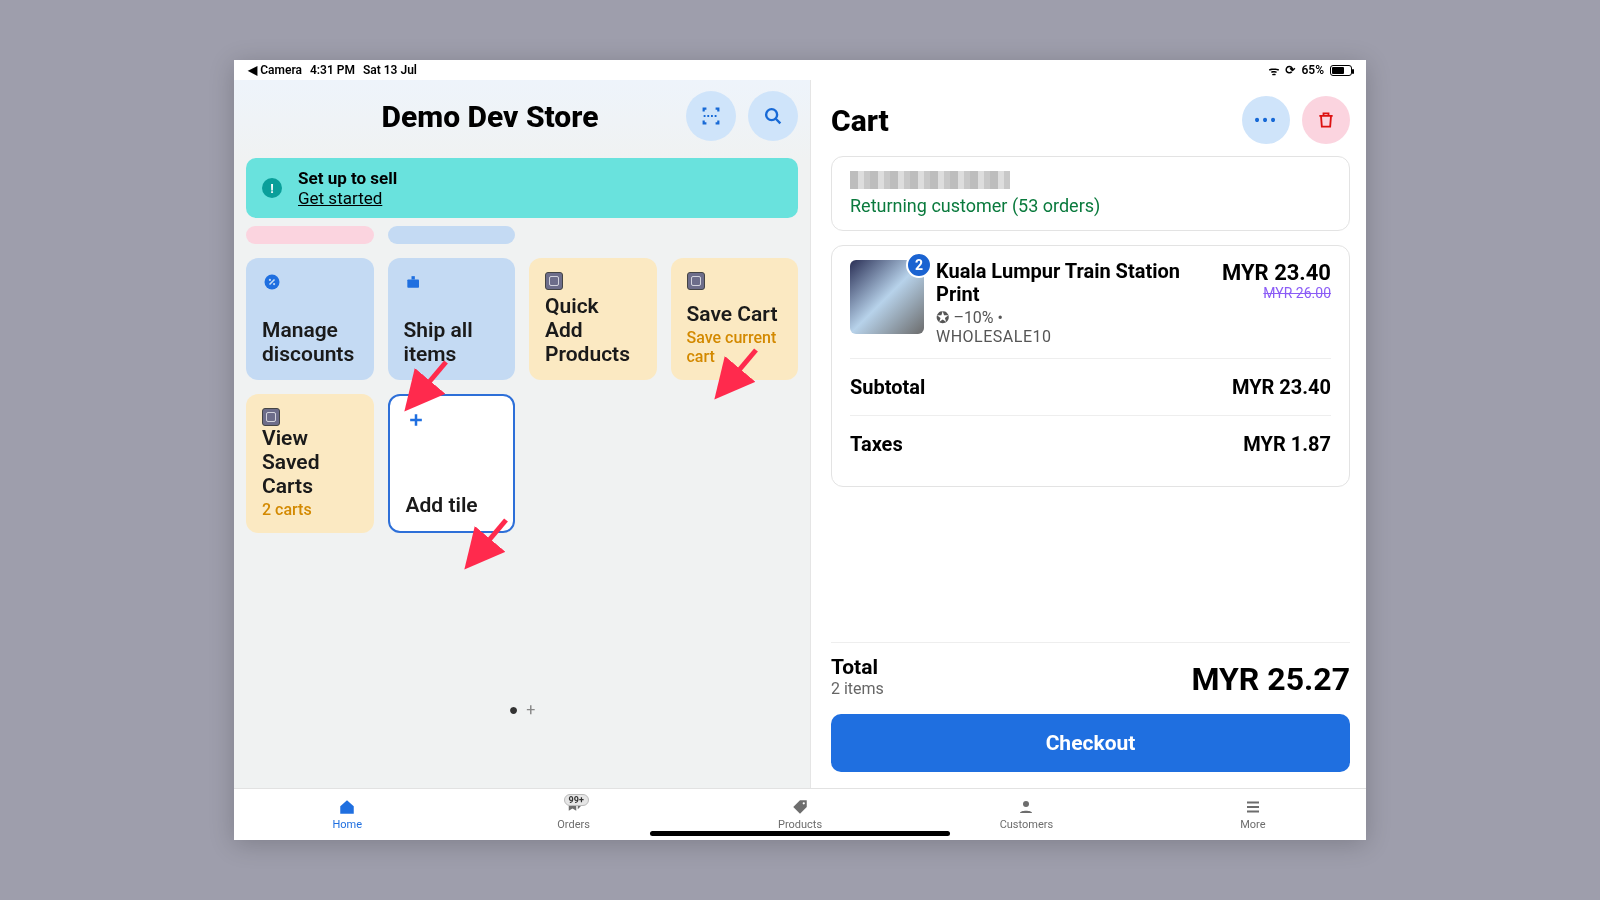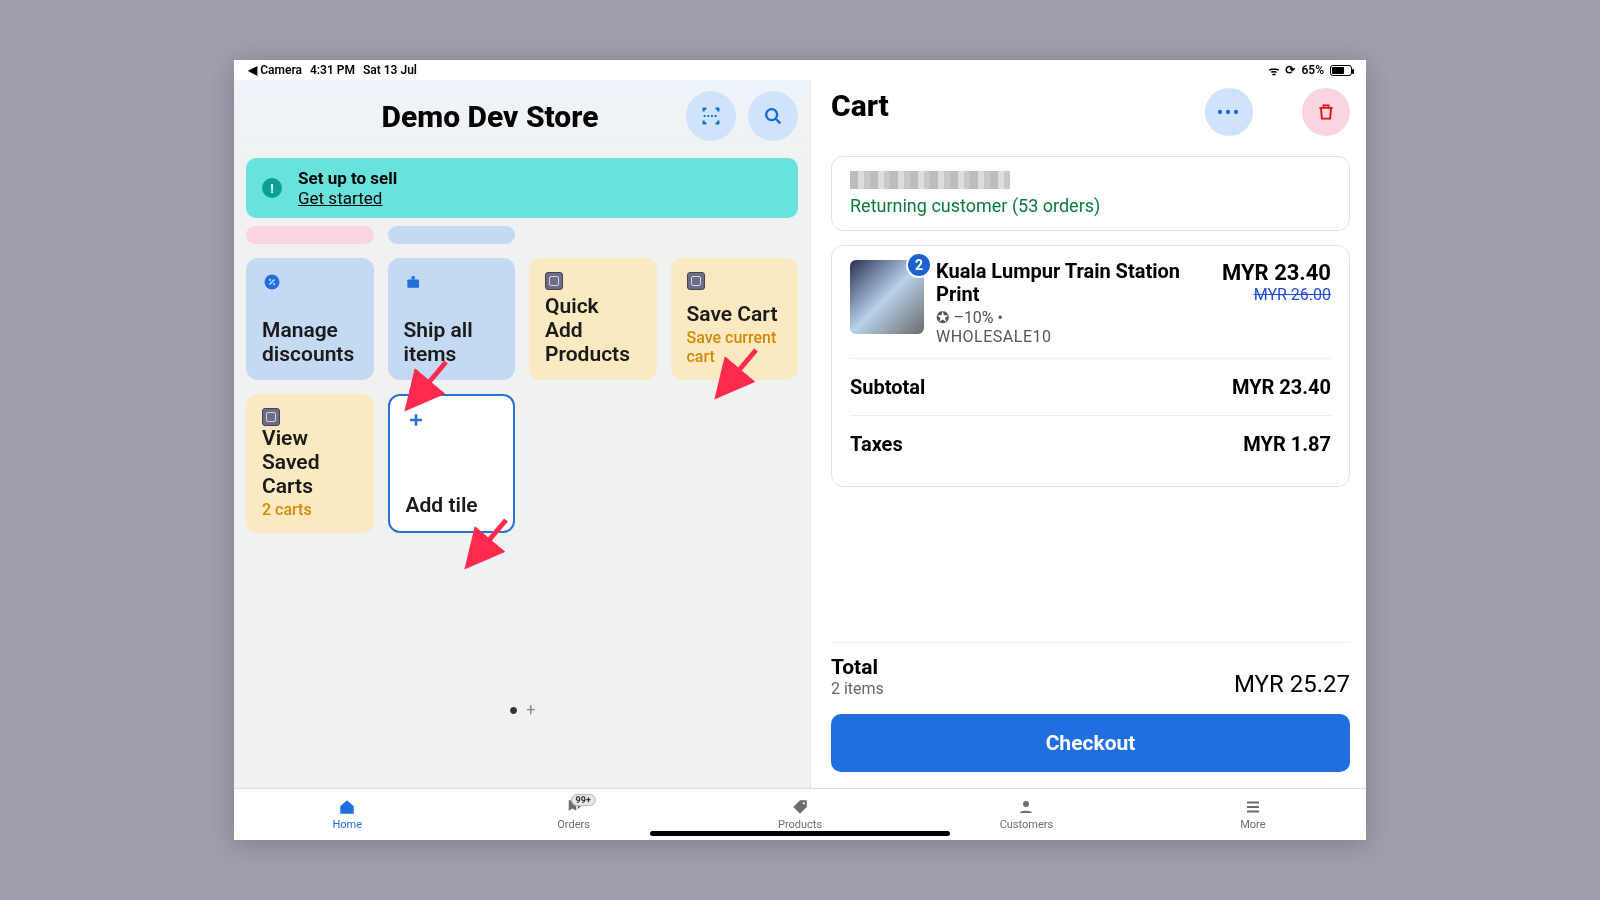--- a/index.html
+++ b/index.html
@@ -32,55 +32,55 @@
   .tile.add { background:#fff; border:2px solid #2d6fd8; color:#000;}
   .tile .ico{width:20px;height:20px;}
   .tile .lab{font-size:21px; font-weight:600; color:#1a1a1a;}
   .tile .sub{font-size:16px; color:#d38900; font-weight:500; margin-top:2px;}
   .truncated-row .tile{ min-height:0; height:18px; padding-top:0; padding-bottom:0; overflow:hidden;}
   .pager{ text-align:center; margin-top:14px; font-size:16px; color:#333;}
   .pager span{margin:0 4px;}
   
   .arrow{position:absolute; pointer-events:none;}
   
-  .cart-head{display:flex; height:64px;gap:37px;}
+  .cart-head{display:flex; align-items:center; height:64px;}
   .cart-title{font-size:30px; font-weight:800;}
   .cart-head .sp{margin-left:auto;}
   .round{width:48px;height:48px;border-radius:50%;display:flex;align-items:center;justify-content:center;margin-left:12px;}
   .round.blue{background:#cfe4fa;color:#1769d6;font-weight:900;letter-spacing:2px;}
   .round.pink{background:#fbd4df;color:#d11;}
   .card{border:1px solid #e3e3e3; border-radius:12px; padding:14px 18px;}
   .cust-card{margin-top:4px;}
   .pixelated{height:18px;width:160px;background:repeating-linear-gradient(90deg,#bdbdbd 0 8px,#ddd 8px 14px,#c8c8c8 14px 20px); filter:blur(.4px); margin-bottom:6px;}
   .returning{color:#0a7a3d; font-size:18px;}
   .item-card{margin-top:14px;}
   .item-row{display:flex; gap:12px;}
   .thumb{width:74px;height:74px;border-radius:6px;background:linear-gradient(135deg,#2a2f55 0%,#b7d2ea 50%,#6b6b6b 100%);position:relative; flex:none;}
   .qty{position:absolute;top:-8px;right:-8px;width:26px;height:26px;border-radius:50%;background:#1a63d1;color:#fff;font-weight:700;display:flex;align-items:center;justify-content:center;border:2px solid #fff;font-size:14px;}
   .item-mid{flex:1;}
   .item-title{font-size:20px;font-weight:700;line-height:1.15;}
   .disc{color:#555;font-size:16px;margin-top:2px;}
   .disc .code{letter-spacing:.5px;}
   .price-col{text-align:right; min-width:120px;}
   .price{font-size:22px;font-weight:700;}
-  .strike{color:#1d4ed8;text-decoration:line-through;font-size:16px;}
+  .strike{color:#8b5cf6;text-decoration:line-through;font-size:14px;}
   .sumrow{display:flex;justify-content:space-between;align-items:center;padding:16px 0;font-size:20px;font-weight:700;}
   .sumdiv{border-top:1px solid #eee;}
   .cart-footer{margin-top:auto; border-top:1px solid #eee; padding:12px 0 18px;}
   .tot-row{display:flex;justify-content:space-between;align-items:flex-end;}
   .tot-lab{font-size:21px;font-weight:700;}
   .tot-sub{font-size:16px;color:#666;}
-  .tot-val{font-size:24px;font-weight:400;text-align:right;}
+  .tot-val{font-size:32px;font-weight:700;text-align:right;}
   .checkout{margin-top:16px;background:#1f6fe0;color:#fff;border-radius:10px;height:58px;display:flex;align-items:center;justify-content:center;font-size:21px;font-weight:700;}
   
   .tabbar{position:absolute;left:0;right:0;bottom:0;height:52px;border-top:1px solid #e2e2e2;background:#fff;display:flex;}
   .tab{flex:1;display:flex;flex-direction:column;align-items:center;justify-content:center;gap:2px;font-size:11px;color:#6d6d6d;}
   .tab.active{color:#1f6fe0;}
   .tab .ic{height:18px;display:flex;align-items:center;justify-content:center;position:relative;}
-  .badge{position:absolute;top:-4px;left:7px;background:#e6e6e6;border:1px solid #bbb;border-radius:8px;font-size:9px;padding:0 4px;font-weight:700;color:#333;}
+  .badge{position:absolute;top:-4px;left:0;background:#e6e6e6;border:1px solid #bbb;border-radius:8px;font-size:9px;padding:0 4px;font-weight:700;color:#333;}
   .home-ind{position:absolute;bottom:4px;left:50%;transform:translateX(-50%);width:300px;height:5px;background:#000;border-radius:4px;}
   .ico-sand{width:18px;height:18px;background:#6d6d8a;border:1px solid #444;border-radius:3px;display:inline-block;position:relative;}
   .ico-sand::after{content:"";position:absolute;inset:3px;border:1px solid rgba(255,255,255,.7);border-radius:2px;}
   svg{display:block;}
 </style>
 </head>
 <body>
 
 <div class="device">
 

